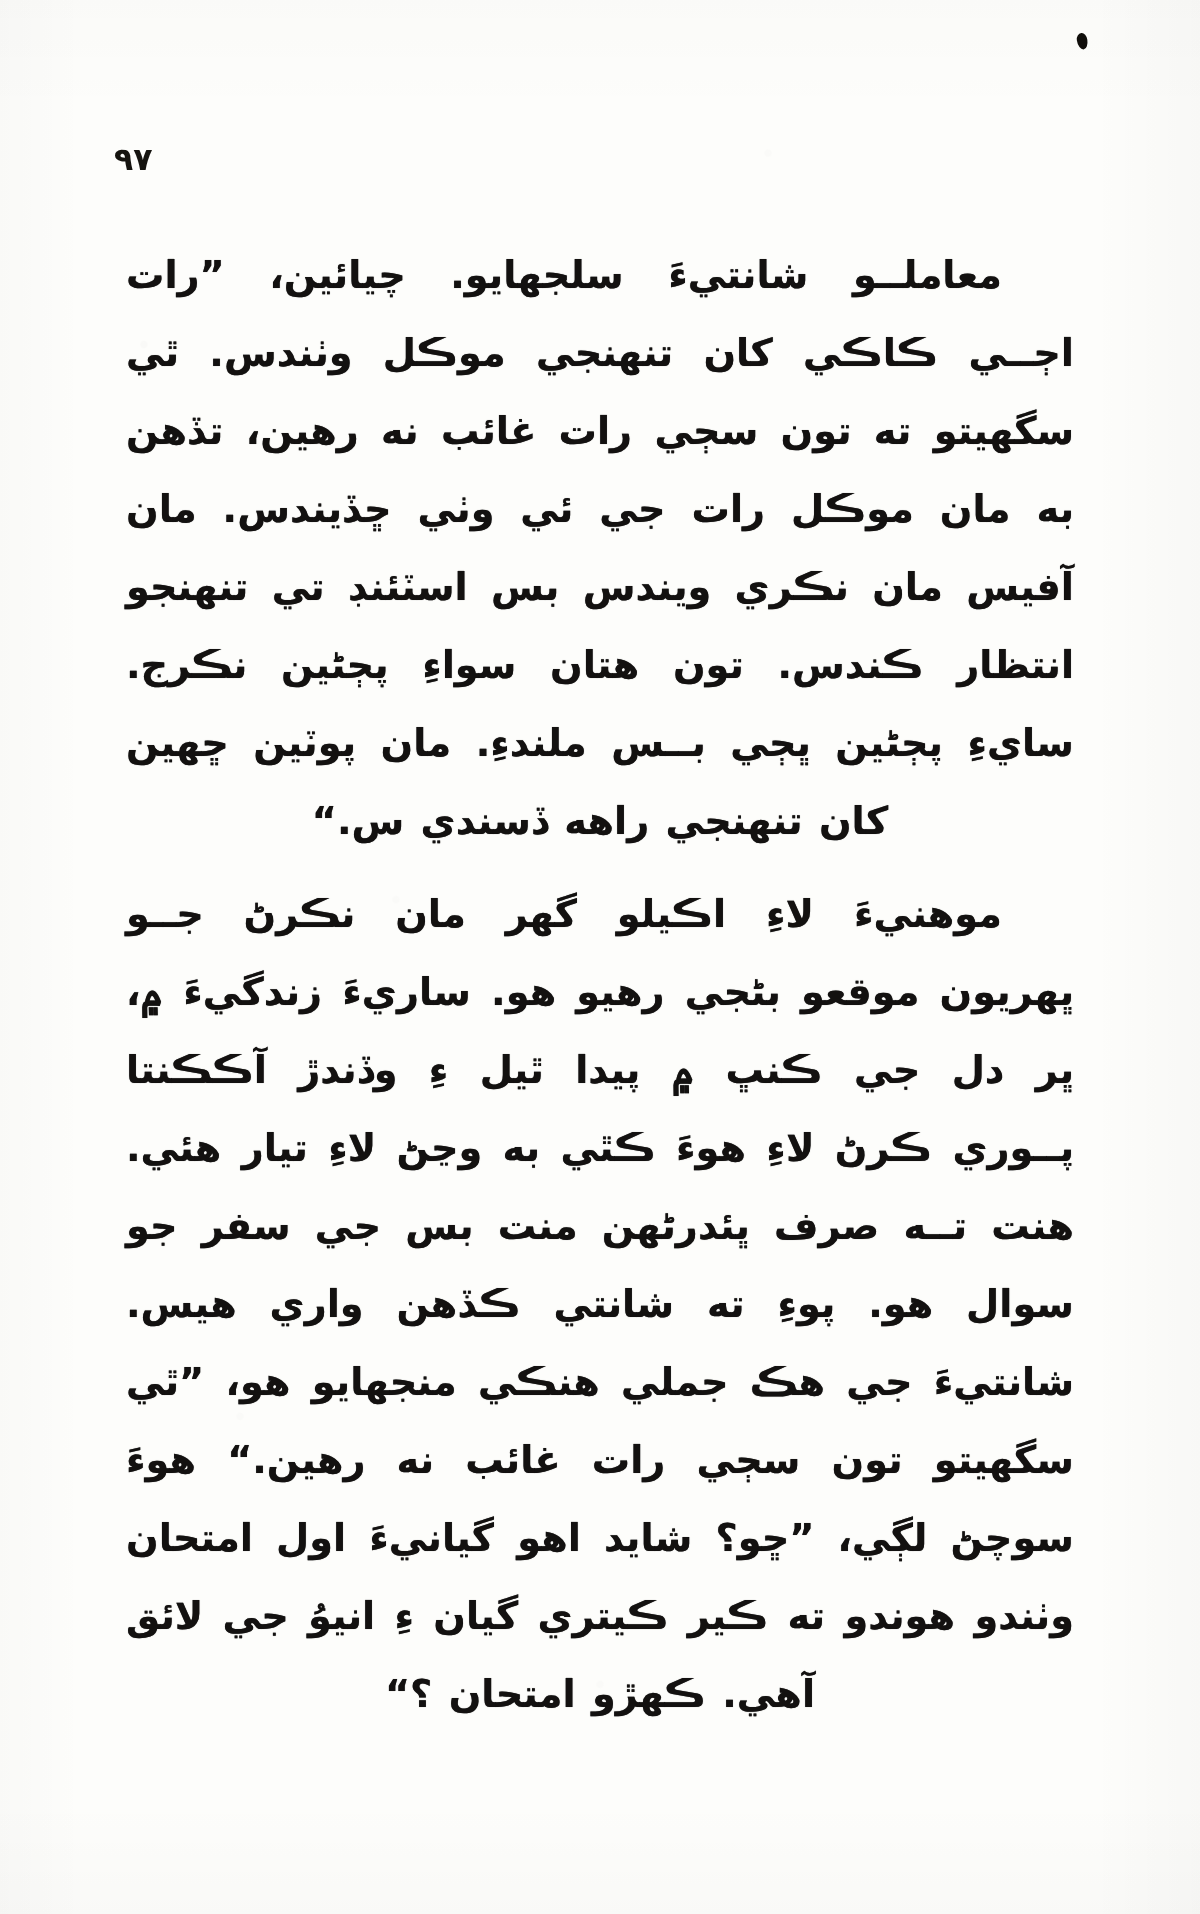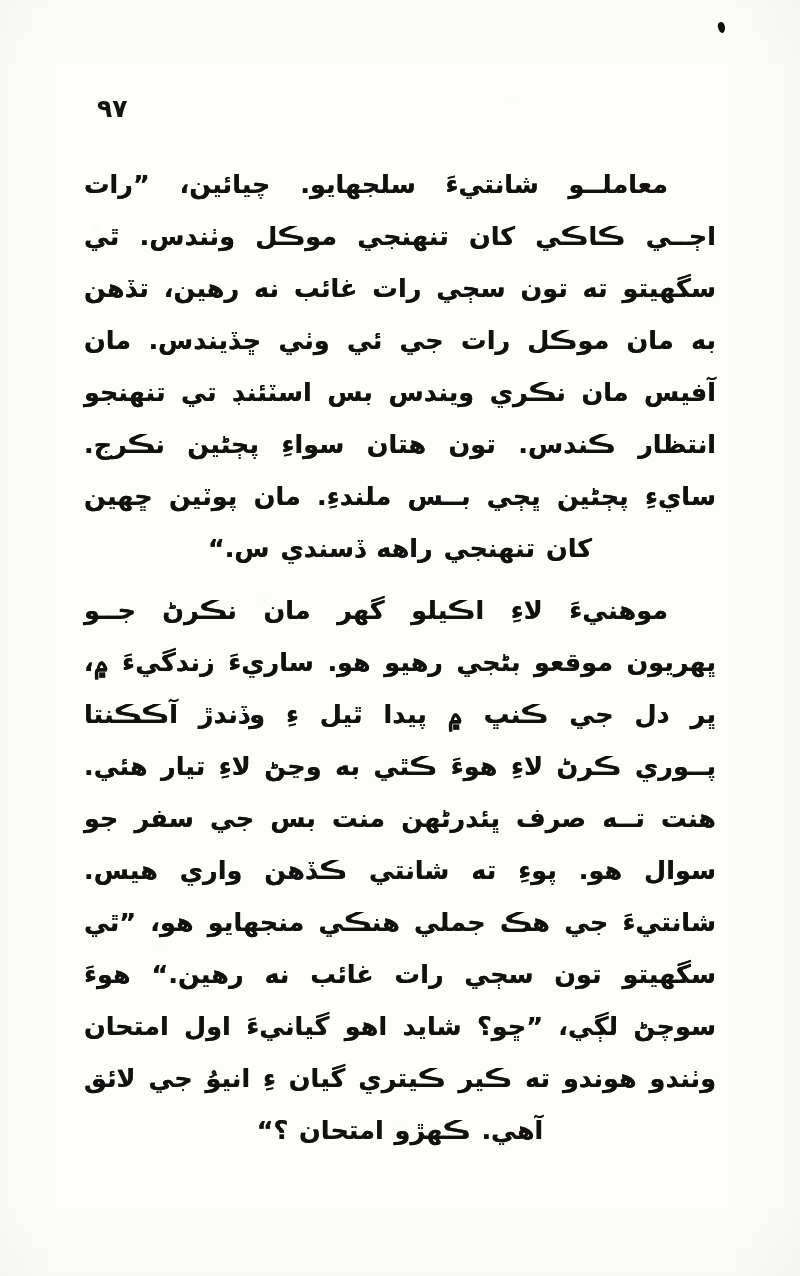--- a/index.html
+++ b/index.html
@@ -35,24 +35,24 @@
       linear-gradient(to left,  rgba(0,0,0,0.020), rgba(0,0,0,0) 9%),
       linear-gradient(to right, rgba(0,0,0,0.016), rgba(0,0,0,0) 7%),
       linear-gradient(to bottom,rgba(0,0,0,0.012), rgba(0,0,0,0) 6%),
       linear-gradient(to top,   rgba(0,0,0,0.014), rgba(0,0,0,0) 6%);
   }
 
   
   .folio {
     position: absolute;
     top: 96px;
-    left: 97px;
+    left: 76px;
     direction: rtl;
     font-family: "DejaVu Sans", sans-serif;
-    font-size: 25px;
+    font-size: 21px;
     font-weight: 700;
     color: #15130f;
     letter-spacing: 0.5px;
     line-height: 1;
   }
 
   
   .ink-speck {
     position: absolute;
     top: 22px;

